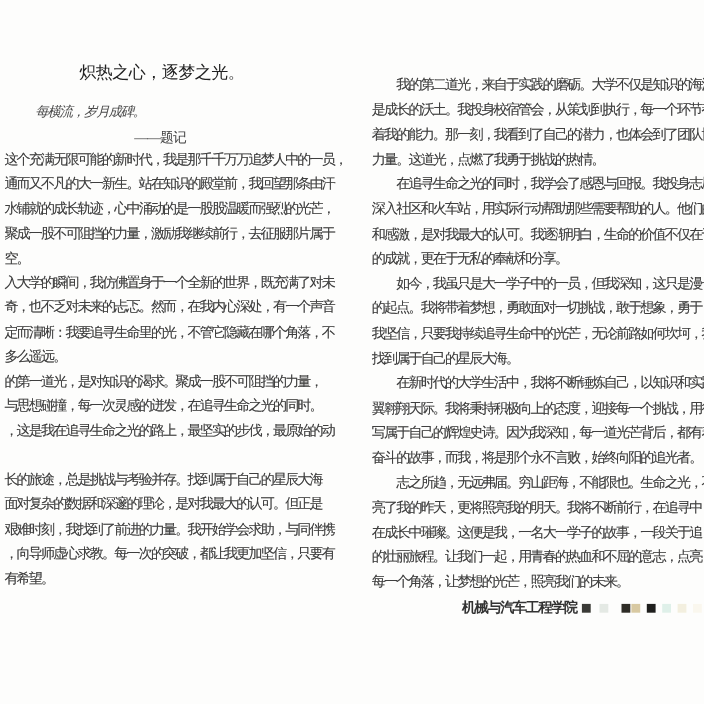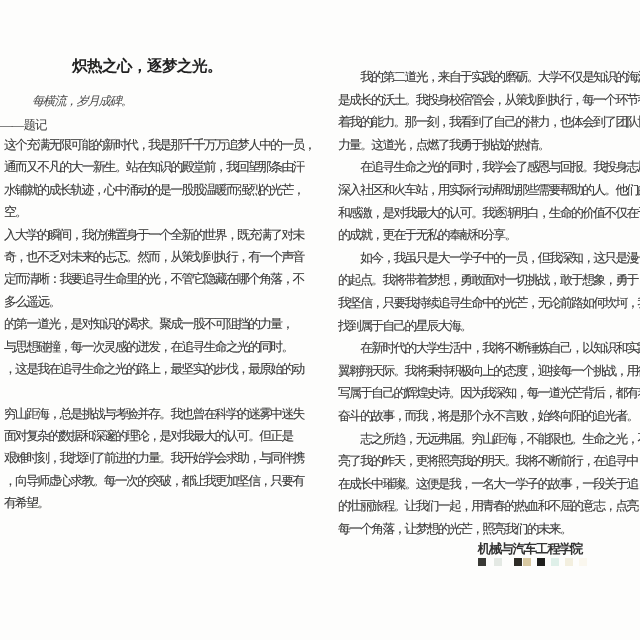--- a/index.html
+++ b/index.html
@@ -10,80 +10,81 @@
     color: #3f3f3f;
     overflow: hidden;
     position: relative;
   }
   .page { position: absolute; top: 0; height: 640px; overflow: hidden; background: transparent; }
   #page-left  { left: 0;   width: 323px; }
   #page-right { left: 338px; width: 302px; }
 
   .essay-title {
     position: absolute; top: 56px; left: 72px;
-    font-size: 15.5px; font-weight: bold; color: #222;
+    font-size: 15.5px; font-weight: normal; color: #222;
     letter-spacing: -0.5px; white-space: pre;
   }
   .epigraph {
     position: absolute; top: 93px; left: 4px;
     font-style: italic; font-size: 12.3px;
     letter-spacing: -1.2px; white-space: pre; color: #4a4a4a; margin-left: 28px;
   }
   .attribution {
     position: absolute; top: 117px; left: 0; width: 291px;
-    text-align: left; font-size: 12.5px; letter-spacing: -0.8px;
+    text-align: center; font-size: 12.5px; letter-spacing: -0.8px;
   }
 
   .lines { position: absolute; }
   #page-left  .lines { top: 134px; left: 4px; }
   #page-right .lines { top: 66px;  left: 0; }
 
   .pline {
     white-space: pre;
     font-size: 12.8px;
     letter-spacing: -1.7px;
     text-shadow: 0 0 0.4px rgba(70,70,70,0.45);
   }
   #page-left  .pline { height: 22.4px; line-height: 22.4px; }
   #page-right .pline { height: 22.6px; line-height: 22.6px; }
 
   .footer-row {
     position: absolute; top: 541px; left: 0; width: 302px; height: 23px;
     display: flex; align-items: center;
-    padding-left: 82px; box-sizing: border-box; flex-direction: column;
+    padding-left: 82px; box-sizing: border-box;
   }
   .signature {
     font-weight: bold; font-size: 12.8px; color: #333;
     letter-spacing: -1.2px; white-space: pre;
   }
   .swatches { display: inline-flex; align-items: center; height: 10px; }
   .swatch { display: inline-block; width: 8px; height: 8px; }
 </style>
 </head>
 <body>
 
 <div class="page" id="page-left">
   <div class="essay-title">炽热之心，逐梦之光。</div>
   <div class="epigraph">每横流，岁月成碑。</div>
   <div class="attribution">——题记</div>
   <div class="lines">
 
   <div class="pline">这个充满无限可能的新时代，我是那千千万万追梦人中的一员，</div>
       <div class="pline">通而又不凡的大一新生。站在知识的殿堂前，我回望那条由汗</div>
       <div class="pline">水铺就的成长轨迹，心中涌动的是一股股温暖而强烈的光芒，</div>
+      <div class="pline">聚成一股不可阻挡的力量，激励我继续前行，去征服那片属于</div>
       <div class="pline">空。</div>
       <div class="pline">入大学的瞬间，我仿佛置身于一个全新的世界，既充满了对未</div>
-      <div class="pline">奇，也不乏对未来的忐忑。然而，从策划到执行，有一个声音</div>
+      <div class="pline">奇，也不乏对未来的忐忑。然而，在我内心深处，有一个声音</div>
       <div class="pline">定而清晰：我要追寻生命里的光，不管它隐藏在哪个角落，不</div>
       <div class="pline">多么遥远。</div>
       <div class="pline">的第一道光，是对知识的渴求。聚成一股不可阻挡的力量，</div>
       <div class="pline">与思想碰撞，每一次灵感的迸发，在追寻生命之光的同时。</div>
       <div class="pline">，这是我在追寻生命之光的路上，最坚实的步伐，最原始的动</div>
       <div class="pline"></div>
-      <div class="pline">穷山距海，总是挑战与考验并存。我也曾在科学的迷雾中迷失</div>
+      <div class="pline">长的旅途，总是挑战与考验并存。找到属于自己的星辰大海</div>
       <div class="pline">面对复杂的数据和深邃的理论，是对我最大的认可。但正是</div>
       <div class="pline">艰难时刻，我找到了前进的力量。我开始学会求助，与同伴携</div>
       <div class="pline">，向导师虚心求教。每一次的突破，都让我更加坚信，只要有</div>
       <div class="pline">有希望。</div>
     </div>
 </div>
 
 <div class="page" id="page-right">
   <div class="lines">
 

